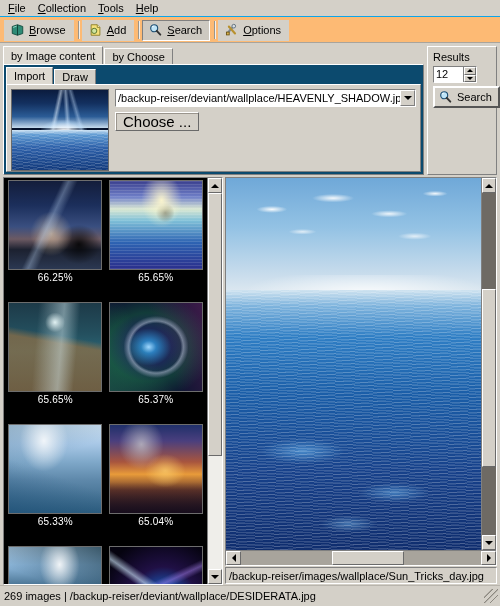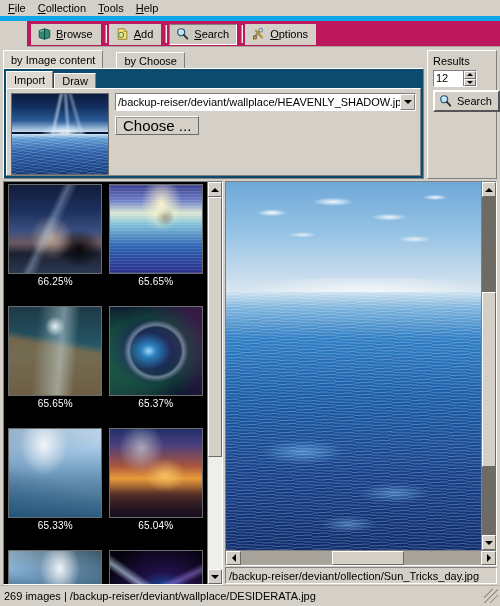--- a/index.html
+++ b/index.html
@@ -25,42 +25,41 @@
     position: relative;
   }
 
   
   .menubar {
     height: 16px;
     background: #d4d0c8;
     display: flex;
     align-items: center;
     padding-left: 3px;
-    border-bottom: 5px solid #0ea5e9;
+    border-bottom: 1px solid #0ea5e9;
     flex: 0 0 auto;
   }
   .menu-item {
     padding: 1px 7px 1px 5px;
     font-size: 11px;
     line-height: 13px;
     color: #000;
     cursor: default;
   }
   .menu-item u { text-decoration: underline; }
 
   
   .toolbar {
     height: 24px;
-    background: #be185d;
+    background: #fdba74;
     display: flex;
     align-items: center;
     padding: 1px 2px 0 4px;
     border-bottom: 1px solid #a9a49c;
     flex: 0 0 auto;
-    margin-left: 27px;
   }
   .tb-btn {
     display: flex;
     align-items: center;
     gap: 4px;
     height: 19px;
     padding: 0 7px 0 5px;
     margin-right: 2px;
     background: #d4d0c8;
     border: 1px solid transparent;
@@ -96,21 +95,21 @@
     display: flex;
     flex-direction: column;
     min-width: 0;
   }
 
   
   .tabrow {
     display: flex;
     align-items: flex-end;
     height: 18px;
-    gap: 12px;
+    gap: 0px;
   }
   .tab {
     height: 16px;
     padding: 0 7px;
     line-height: 16px;
     font-size: 11px;
     background: #d4d0c8;
     border: 1px solid;
     border-color: #fff #808080 #d4d0c8 #fff;
     border-bottom: none;
@@ -776,21 +775,21 @@
               <span class="arrow-left"></span>
             </div>
           <div class="hsb-track">
             <div class="hsb-thumb" style="left:38%; width:30%;"></div>
           </div>
           <div class="hsb-btn">
               <span class="arrow-right"></span>
             </div>
         </div>
       </div>
-      <div class="viewer-path">/backup-reiser/deviant/ollection/Sun_Tricks_day.jpg</div>
+      <div class="viewer-path">/backup-reiser/images/wallplace/Sun_Tricks_day.jpg</div>
     </div>
   </div>
 
   <div class="statusbar">
     <div>269 images | /backup-reiser/deviant/wallplace/DESIDERATA.jpg</div>
     <div class="grip"></div>
   </div>
 
 </div>
 

